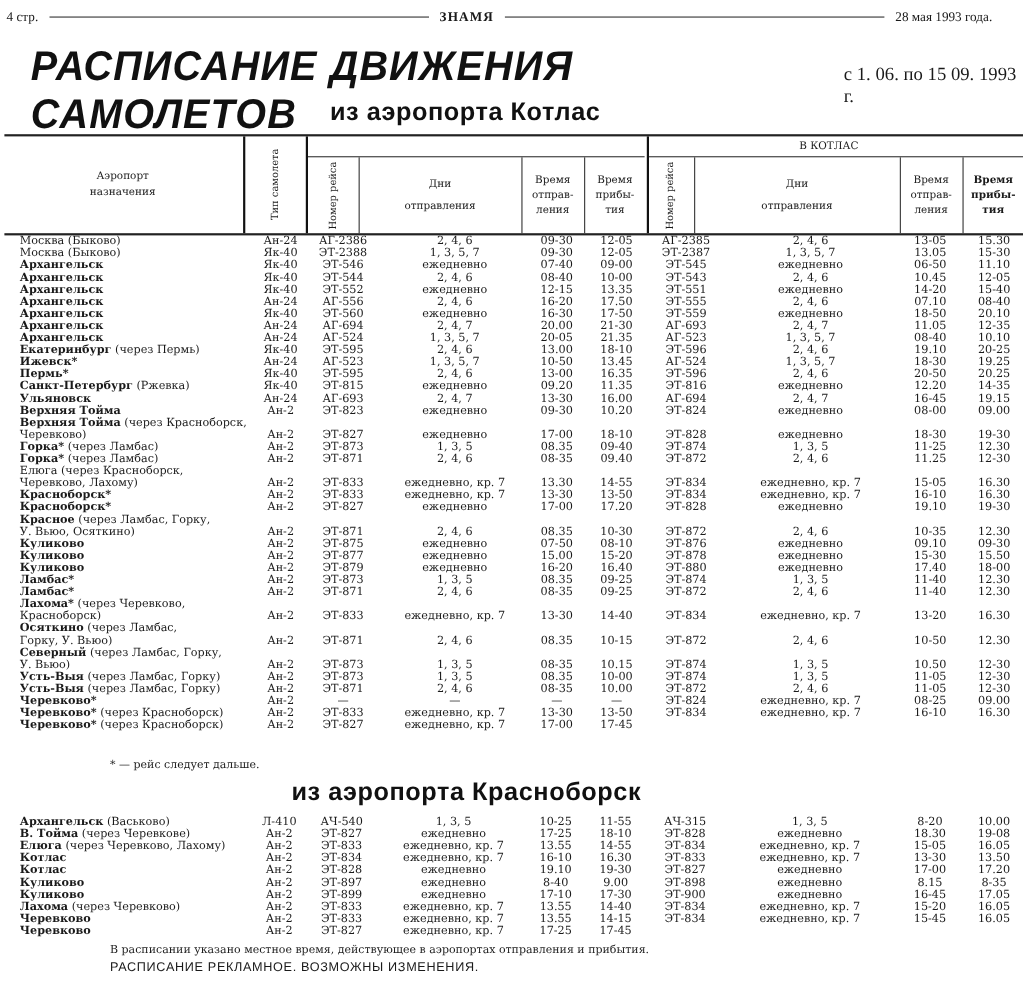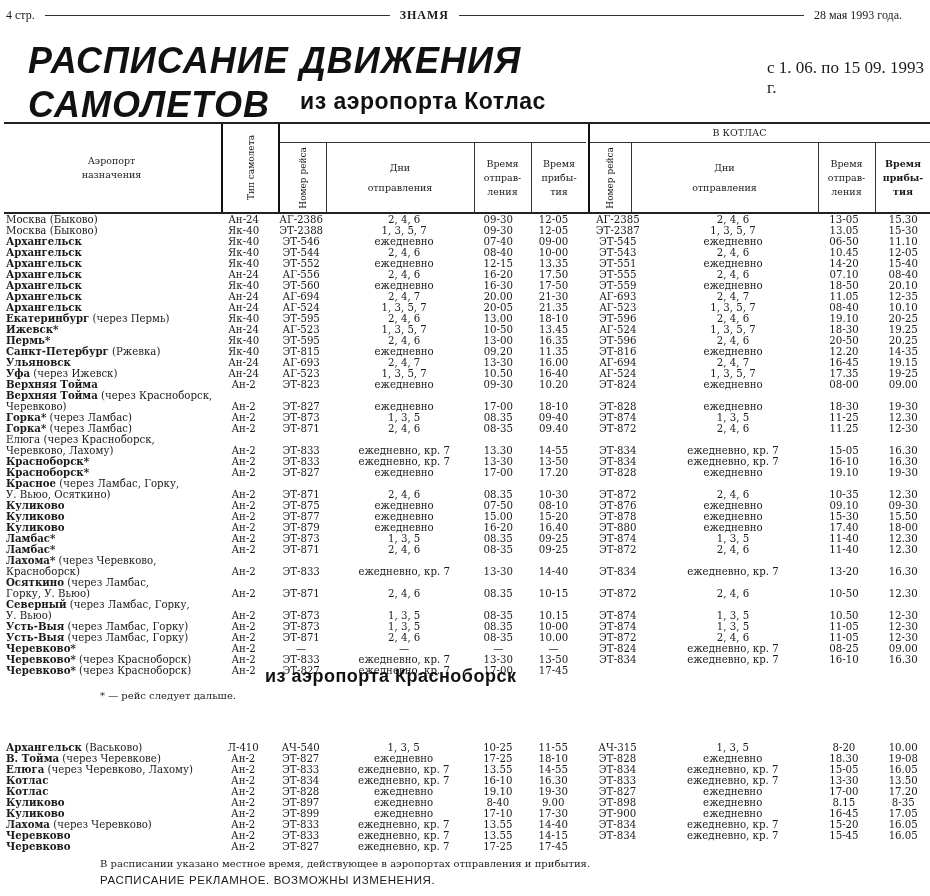--- a/index.html
+++ b/index.html
@@ -5,22 +5,22 @@
   html,body{margin:0;padding:0;background:#ffffff;}
   body{width:930px;height:896px;overflow:hidden;font-family:"DejaVu Serif","Liberation Serif",serif;color:#1a1a1a;position:relative;}
   .masthead{position:absolute;top:8px;left:6px;right:28px;display:flex;align-items:center;font-family:"Liberation Serif",serif;font-size:12px;}
   .masthead .line{flex:1;height:1px;background:#333;margin:0 10px;}
   .masthead .paper{font-weight:bold;font-size:12px;letter-spacing:1px;}
   .title-row{position:absolute;top:40px;left:28px;display:flex;align-items:baseline;}
   .main-title{font-family:"Liberation Sans",sans-serif;font-weight:bold;font-style:italic;font-size:36px;letter-spacing:1px;transform:scaleY(1.05);color:#111;}
   .period{font-family:"Liberation Serif",serif;font-size:17px;margin-left:26px;}
   .sub-title{position:absolute;font-family:"Liberation Sans",sans-serif;font-weight:bold;font-size:23px;letter-spacing:0.5px;color:#111;}
   .sub1{top:88px;left:300px;}
-  .sub2{top:666px;left:265px;font-size:18px;}
-  table.sched{position:absolute;left:4px;border-collapse:collapse;font-size:10.2px;line-height:11px;}
+  .sub2{top:706px;left:265px;font-size:23px;}
+  table.sched{position:absolute;left:16px;border-collapse:collapse;font-size:10.2px;line-height:11px;}
   table.sched td{padding:0 2px;white-space:nowrap;vertical-align:bottom;}
   .hdr{position:absolute;top:122px;left:4px;width:926px;height:88px;border-top:2px solid #222;border-bottom:2px solid #222;font-size:9.5px;}
   .hdr .cell{position:absolute;display:flex;align-items:center;justify-content:center;text-align:center;line-height:14px;}
   .hdr .vline{position:absolute;top:0;bottom:0;width:1px;background:#333;}
   .hdr .vline.thick{width:2px;background:#111;}
   .hdr .hline{position:absolute;height:1px;background:#333;}
   .rot{writing-mode:vertical-rl;transform:rotate(180deg);font-size:9px;line-height:10px;}
   .c-dest{width:215px;}
   .c-type{width:38px;text-align:center;}
   .c-fl{width:70px;text-align:center;}
@@ -80,21 +80,21 @@
     <span>отправ-</span>
     <span>ления</span>
   </div>
   <div class="vline" style="left:527px;top:19px"></div>
   <div class="cell" style="left:528px;width:54px;top:19px;bottom:0;flex-direction:column;">
     <span>Время</span>
     <span>прибы-</span>
     <span>тия</span>
   </div>
   <div class="vline thick" style="left:584px"></div>
-  <div class="cell" style="left:594px;width:283px;top:0;height:18px;">В КОТЛАС</div>
+  <div class="cell" style="left:608px;width:283px;top:0;height:18px;">В КОТЛАС</div>
   <div class="hline" style="left:586px;width:340px;top:18px;"></div>
   <div class="cell" style="left:586px;width:40px;top:19px;bottom:0;">
     <span class="rot">Номер рейса</span>
   </div>
   <div class="vline" style="left:627px;top:19px"></div>
   <div class="cell" style="left:628px;width:185px;top:19px;bottom:0;flex-direction:column;">
     <span>Дни</span>
     <span style="margin-top:6px">отправления</span>
   </div>
   <div class="vline" style="left:814px;top:19px"></div>
@@ -275,32 +275,20 @@
         <td class="c-fl">АГ-693</td>
         <td class="c-days">2, 4, 7</td>
         <td class="c-t1">13-30</td>
         <td class="c-t2">16.00</td>
         <td class="c-fl2">АГ-694</td>
         <td class="c-days2">2, 4, 7</td>
         <td class="c-t3">16-45</td>
         <td class="c-t4">19.15</td>
       </tr>
       <tr>
-        <td class="c-dest"><span class="b">Уфа</span> <span>(через Ижевск)</span></td>
-        <td class="c-type">Ан-24</td>
-        <td class="c-fl">АГ-523</td>
-        <td class="c-days">1, 3, 5, 7</td>
-        <td class="c-t1">10.50</td>
-        <td class="c-t2">16-40</td>
-        <td class="c-fl2">АГ-524</td>
-        <td class="c-days2">1, 3, 5, 7</td>
-        <td class="c-t3">17.35</td>
-        <td class="c-t4">19-25</td>
-      </tr>
-      <tr>
         <td class="c-dest"><span class="b">Верхняя Тойма</span> <span></span></td>
         <td class="c-type">Ан-2</td>
         <td class="c-fl">ЭТ-823</td>
         <td class="c-days">ежедневно</td>
         <td class="c-t1">09-30</td>
         <td class="c-t2">10.20</td>
         <td class="c-fl2">ЭТ-824</td>
         <td class="c-days2">ежедневно</td>
         <td class="c-t3">08-00</td>
         <td class="c-t4">09.00</td>

